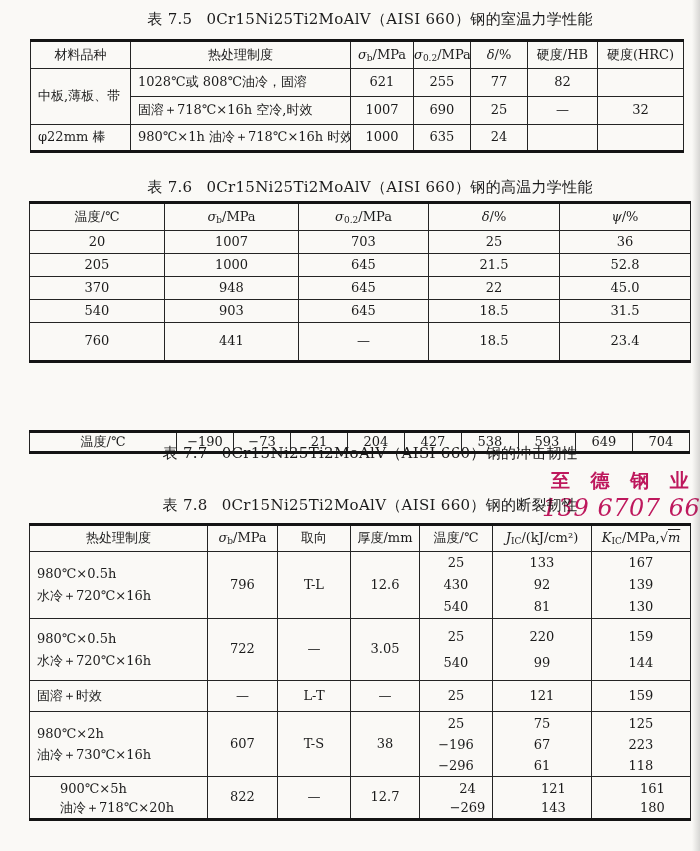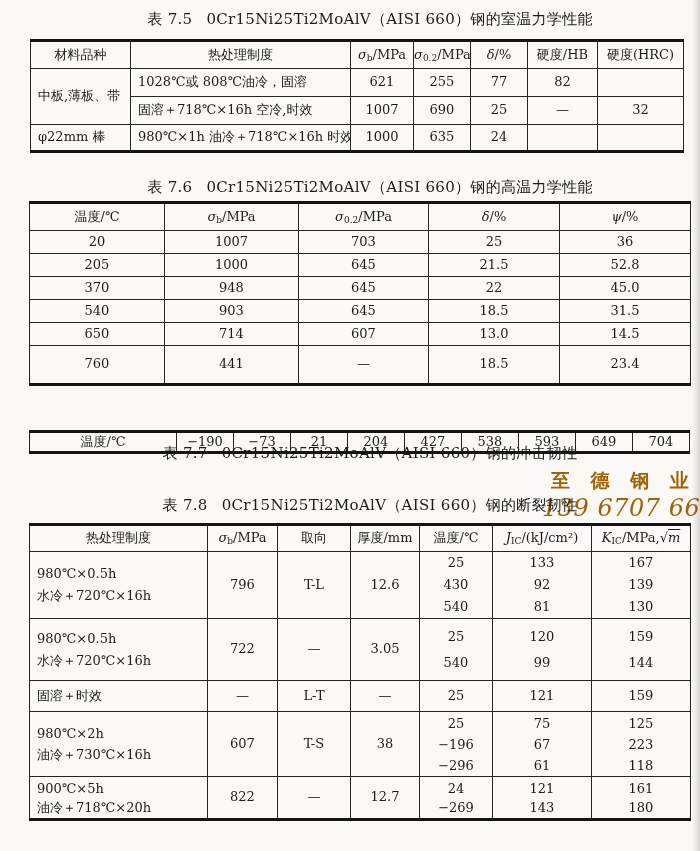--- a/index.html
+++ b/index.html
@@ -38,22 +38,22 @@
     border-right:1.5px solid #242424;
   }
   .cn{font-weight:bold;}
   .lft{text-align:left !important;padding-left:7px !important;}
   sub{font-size:9px;vertical-align:-2px;line-height:0;}
   .ov{text-decoration:overline;}
   .stack div{white-space:nowrap;}
   .lh22 div{line-height:22px;}
   .lh26 div{line-height:26px;}
   .lh21 div{line-height:21px;}
-  .lh19 div{line-height:19px;}
-  .wm{position:absolute;z-index:1;color:#a16207;white-space:nowrap;}
+  .lh19 div{line-height:19px;margin-left:23px;}
+  .wm{position:absolute;z-index:1;color:#be185d;white-space:nowrap;}
   .wm1{left:551px;top:468px;font-size:19px;letter-spacing:7px;font-weight:bold;}
   .wm2{left:542px;top:494px;font-size:24px;font-style:italic;letter-spacing:0.5px;}
 </style>
 </head>
 <body>
 
 <div class="page">
 
   <div class="wm wm1">至 德 钢 业</div>
   <div class="wm wm2">139 6707 6667</div>
@@ -152,27 +152,20 @@
       <td>22</td>
       <td>45.0</td>
     </tr>
     <tr style="height:23px">
       <td>540</td>
       <td>903</td>
       <td>645</td>
       <td>18.5</td>
       <td>31.5</td>
     </tr>
-    <tr style="height:23px">
-      <td>650</td>
-      <td>714</td>
-      <td>607</td>
-      <td>13.0</td>
-      <td>14.5</td>
-    </tr>
     <tr style="height:39px">
       <td>760</td>
       <td>441</td>
       <td>—</td>
       <td>18.5</td>
       <td>23.4</td>
     </tr>
   </tbody>
     </table>
 
@@ -269,21 +262,21 @@
       <td>—</td>
       <td>3.05</td>
       <td>
             <div class="stack lh26">
               <div>25</div>
               <div>540</div>
             </div>
           </td>
       <td>
             <div class="stack lh26">
-              <div>120</div>
+              <div>220</div>
               <div>99</div>
             </div>
           </td>
       <td>
             <div class="stack lh26">
               <div>159</div>
               <div>144</div>
             </div>
           </td>
     </tr>

